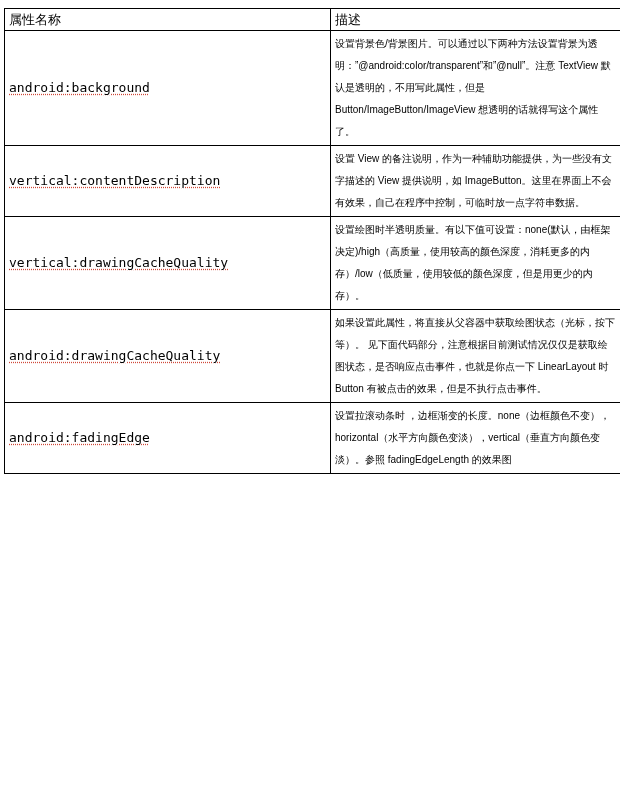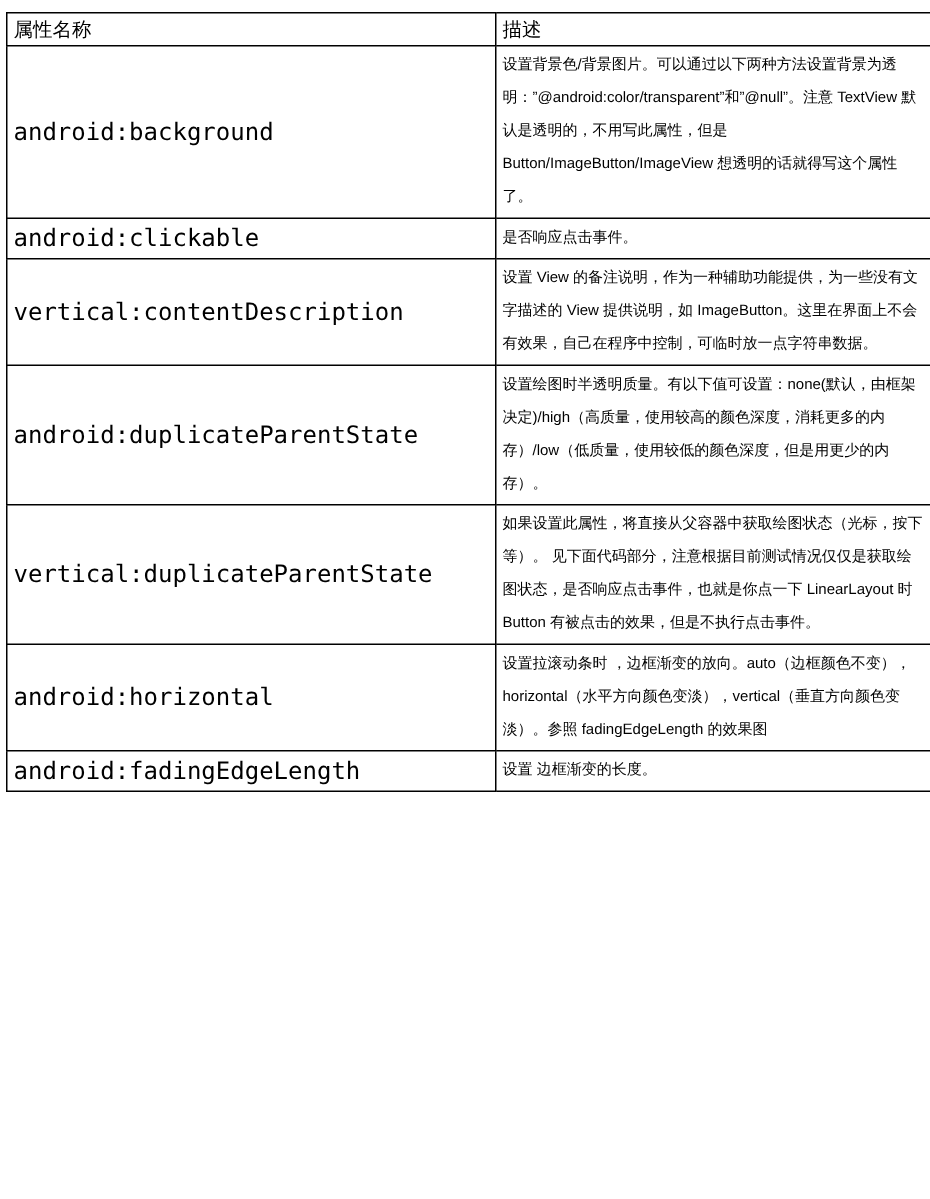--- a/index.html
+++ b/index.html
@@ -39,23 +39,24 @@
     text-align: left;
     font-weight: normal;
     font-family: "Liberation Sans", sans-serif;
     font-size: 13px;
     line-height: 17px;
     padding-top: 3px;
     padding-bottom: 3px;
   }
   td.attr-name {
     font-family: "DejaVu Sans Mono", monospace;
-    font-size: 16px;
+    font-size: 13px;
     line-height: 16px;
     letter-spacing: 0px;
+    text-decoration: underline;
     text-decoration-color: #d04a3a;
     text-decoration-style: dotted;
     text-underline-offset: 2px;
     white-space: nowrap;
   }
   td.desc {
     font-family: Liberation Sans, sans-serif;
     font-size: 10px;
     line-height: 22px;
     vertical-align: top;
@@ -79,38 +80,30 @@
         <th class="hdr">属性名称</th>
         <th class="hdr">描述</th>
       </tr>
     </thead>
     <tbody>
       <tr>
         <td class="attr-name">android:background</td>
         <td class="desc">设置背景色/背景图片。可以通过以下两种方法设置背景为透明：”@android:color/transparent”和”@null”。注意 TextView 默认是透明的，不用写此属性，但是 Button/ImageButton/ImageView 想透明的话就得写这个属性了。</td>
       </tr>
       <tr>
-        <td class="attr-name">android:clickable</td>
-        <td class="desc desc-mid">是否响应点击事件。</td>
-      </tr>
-      <tr>
         <td class="attr-name">vertical:contentDescription</td>
         <td class="desc">设置 View 的备注说明，作为一种辅助功能提供，为一些没有文字描述的 View 提供说明，如 ImageButton。这里在界面上不会有效果，自己在程序中控制，可临时放一点字符串数据。</td>
       </tr>
       <tr>
-        <td class="attr-name">android:duplicateParentState</td>
+        <td class="attr-name">vertical:drawingCacheQuality</td>
         <td class="desc">设置绘图时半透明质量。有以下值可设置：none(默认，由框架决定)/high（高质量，使用较高的颜色深度，消耗更多的内存）/low（低质量，使用较低的颜色深度，但是用更少的内存）。</td>
       </tr>
       <tr>
-        <td class="attr-name">vertical:duplicateParentState</td>
+        <td class="attr-name">android:drawingCacheQuality</td>
         <td class="desc">如果设置此属性，将直接从父容器中获取绘图状态（光标，按下等）。 见下面代码部分，注意根据目前测试情况仅仅是获取绘图状态，是否响应点击事件，也就是你点一下 LinearLayout 时 Button 有被点击的效果，但是不执行点击事件。</td>
       </tr>
       <tr>
-        <td class="attr-name">android:horizontal</td>
-        <td class="desc">设置拉滚动条时 ，边框渐变的放向。auto（边框颜色不变），horizontal（水平方向颜色变淡），vertical（垂直方向颜色变淡）。参照 fadingEdgeLength 的效果图</td>
-      </tr>
-      <tr>
-        <td class="attr-name">android:fadingEdgeLength</td>
-        <td class="desc desc-mid">设置  边框渐变的长度。</td>
+        <td class="attr-name">android:fadingEdge</td>
+        <td class="desc">设置拉滚动条时 ，边框渐变的长度。none（边框颜色不变），horizontal（水平方向颜色变淡），vertical（垂直方向颜色变淡）。参照 fadingEdgeLength 的效果图</td>
       </tr>
     </tbody>
   </table>
 </div>
 
 </body></html>

